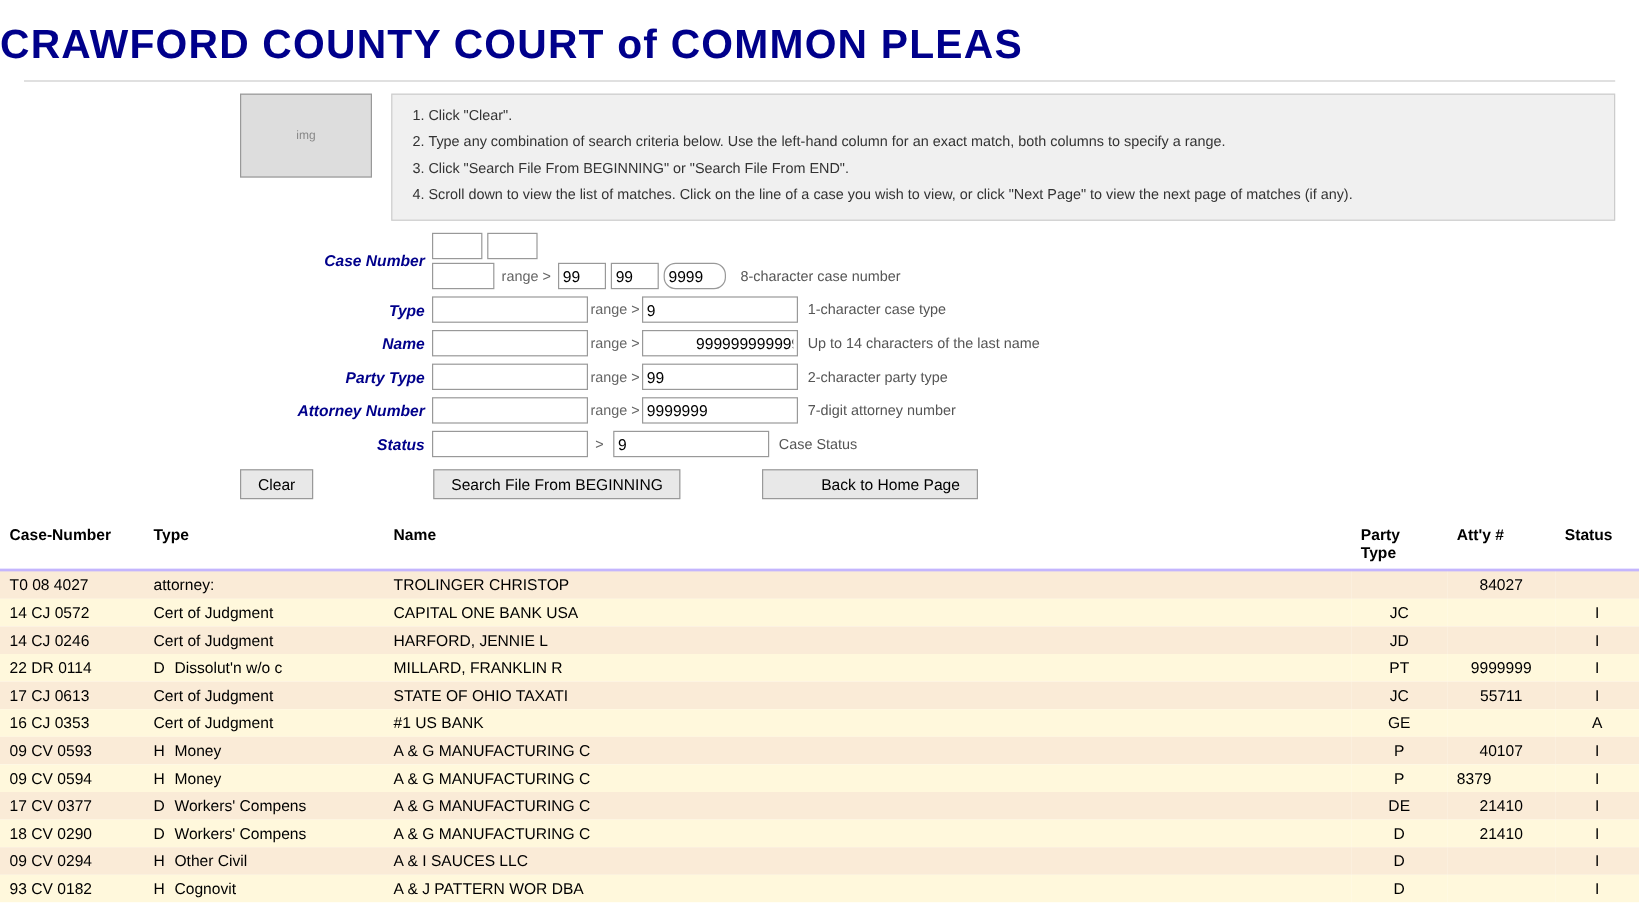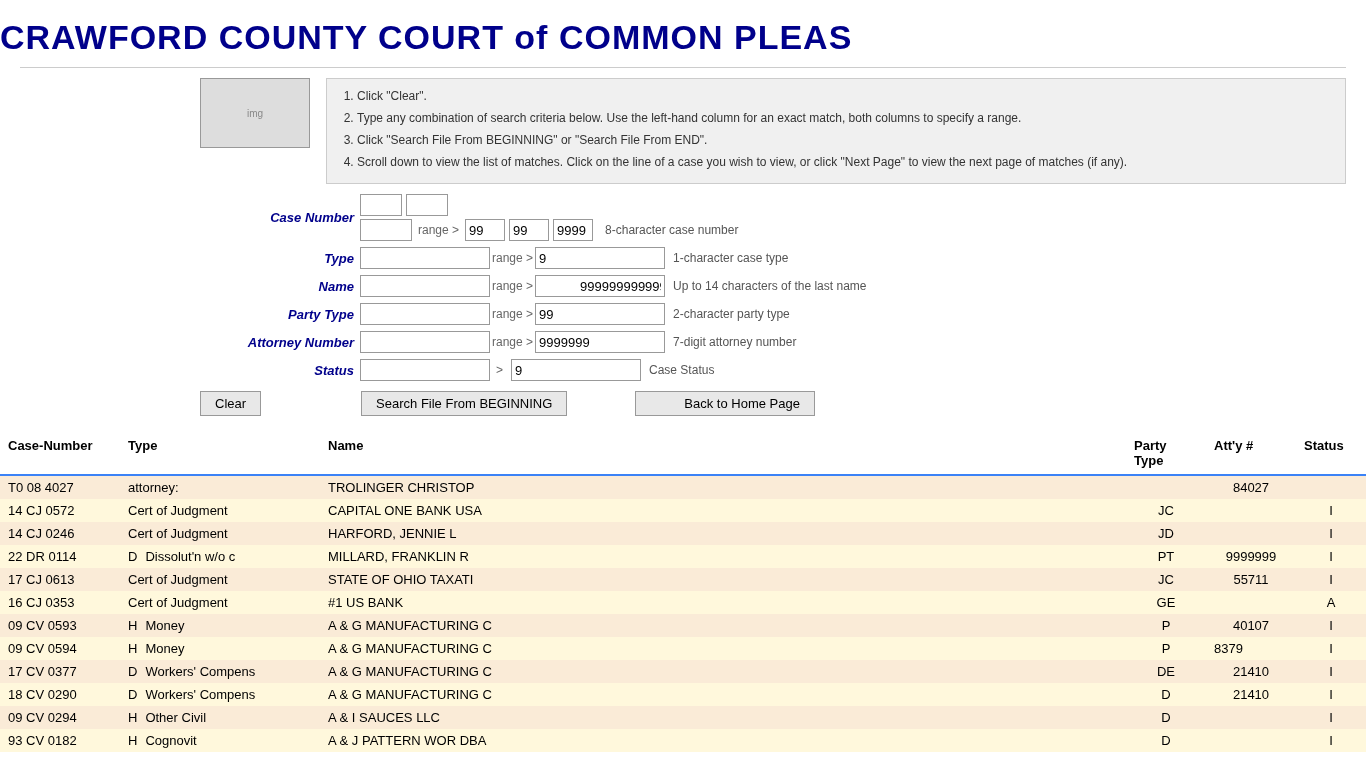--- a/index.html
+++ b/index.html
@@ -162,21 +162,21 @@
     
     .results-table thead tr {
       background: #fff;
     }
     
     .results-table thead th {
       padding: 6px 8px;
       text-align: left;
       font-weight: bold;
       color: #000;
-      border-bottom: 2px solid #3b82f6;
+      border-bottom: 2px solid #c4b5fd;
       vertical-align: top;
     }
     
     .results-table tbody tr:nth-child(odd) {
       background: #FAEBD7;
     }
     
     .results-table tbody tr:nth-child(even) {
       background: #FFF8DC;
     }
@@ -224,21 +224,21 @@
       <div style="display:flex; flex-direction:column; gap:3px;">
         <div style="display:flex; align-items:center; gap:4px;">
           <input type="text" class="form-input" style="width: 42px;">
           <input type="text" class="form-input" style="width: 42px;">
         </div>
         <div style="display:flex; align-items:center; gap:4px;">
           <input type="text" class="form-input" style="width: 52px;">
           <span class="range-label">range &gt;</span>
           <input type="text" class="form-input" style="width: 40px;" value="99">
           <input type="text" class="form-input" style="width: 40px;" value="99">
-          <input type="text" class="form-input" style="width: 40px;" value="9999">
+          <input type="text" class="form-input" style="width: 52px; border-radius: 10px;" value="9999">
           <span class="range-hint">8-character case number</span>
         </div>
       </div>
     </div>
 
     <div class="form-row">
       <div class="form-label">Type</div>
       <input type="text" class="form-input" style="width: 130px;">
       <span class="range-label">range &gt;</span>
       <input type="text" class="form-input" style="width: 130px;" value="9">

